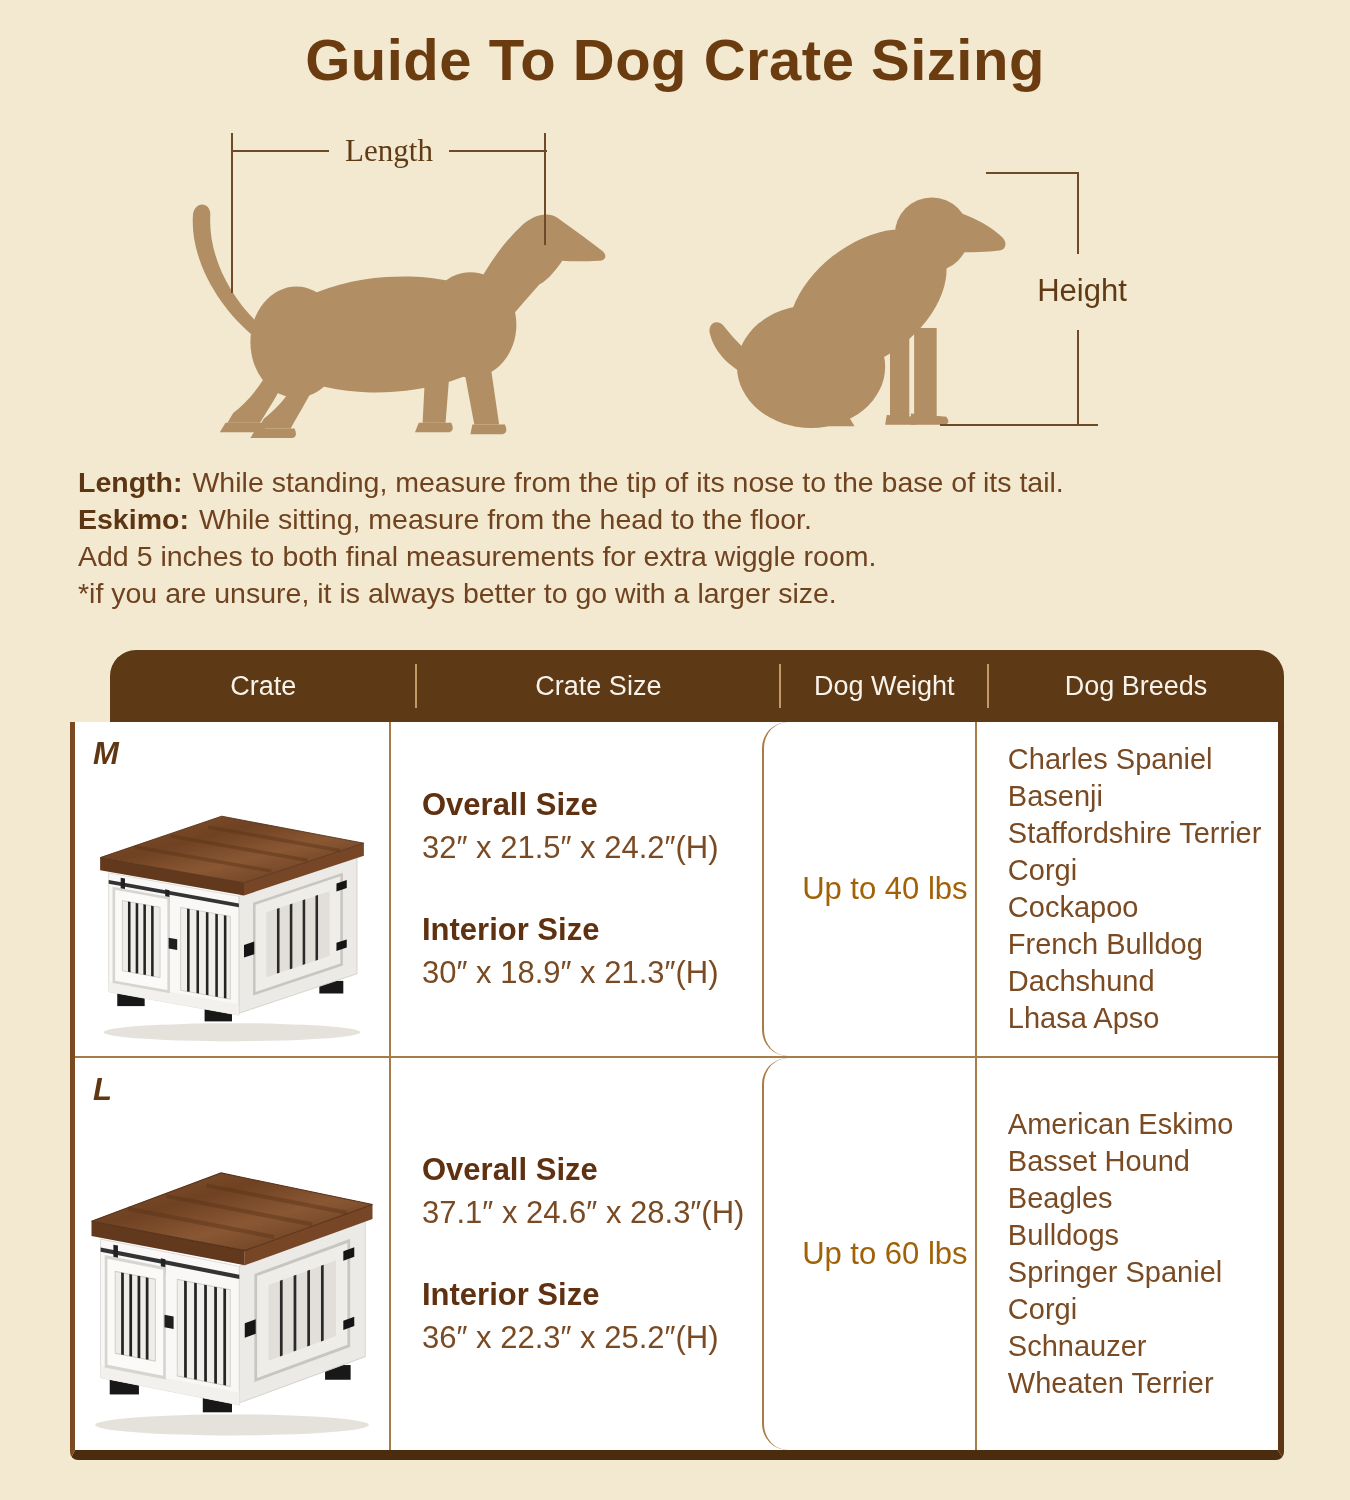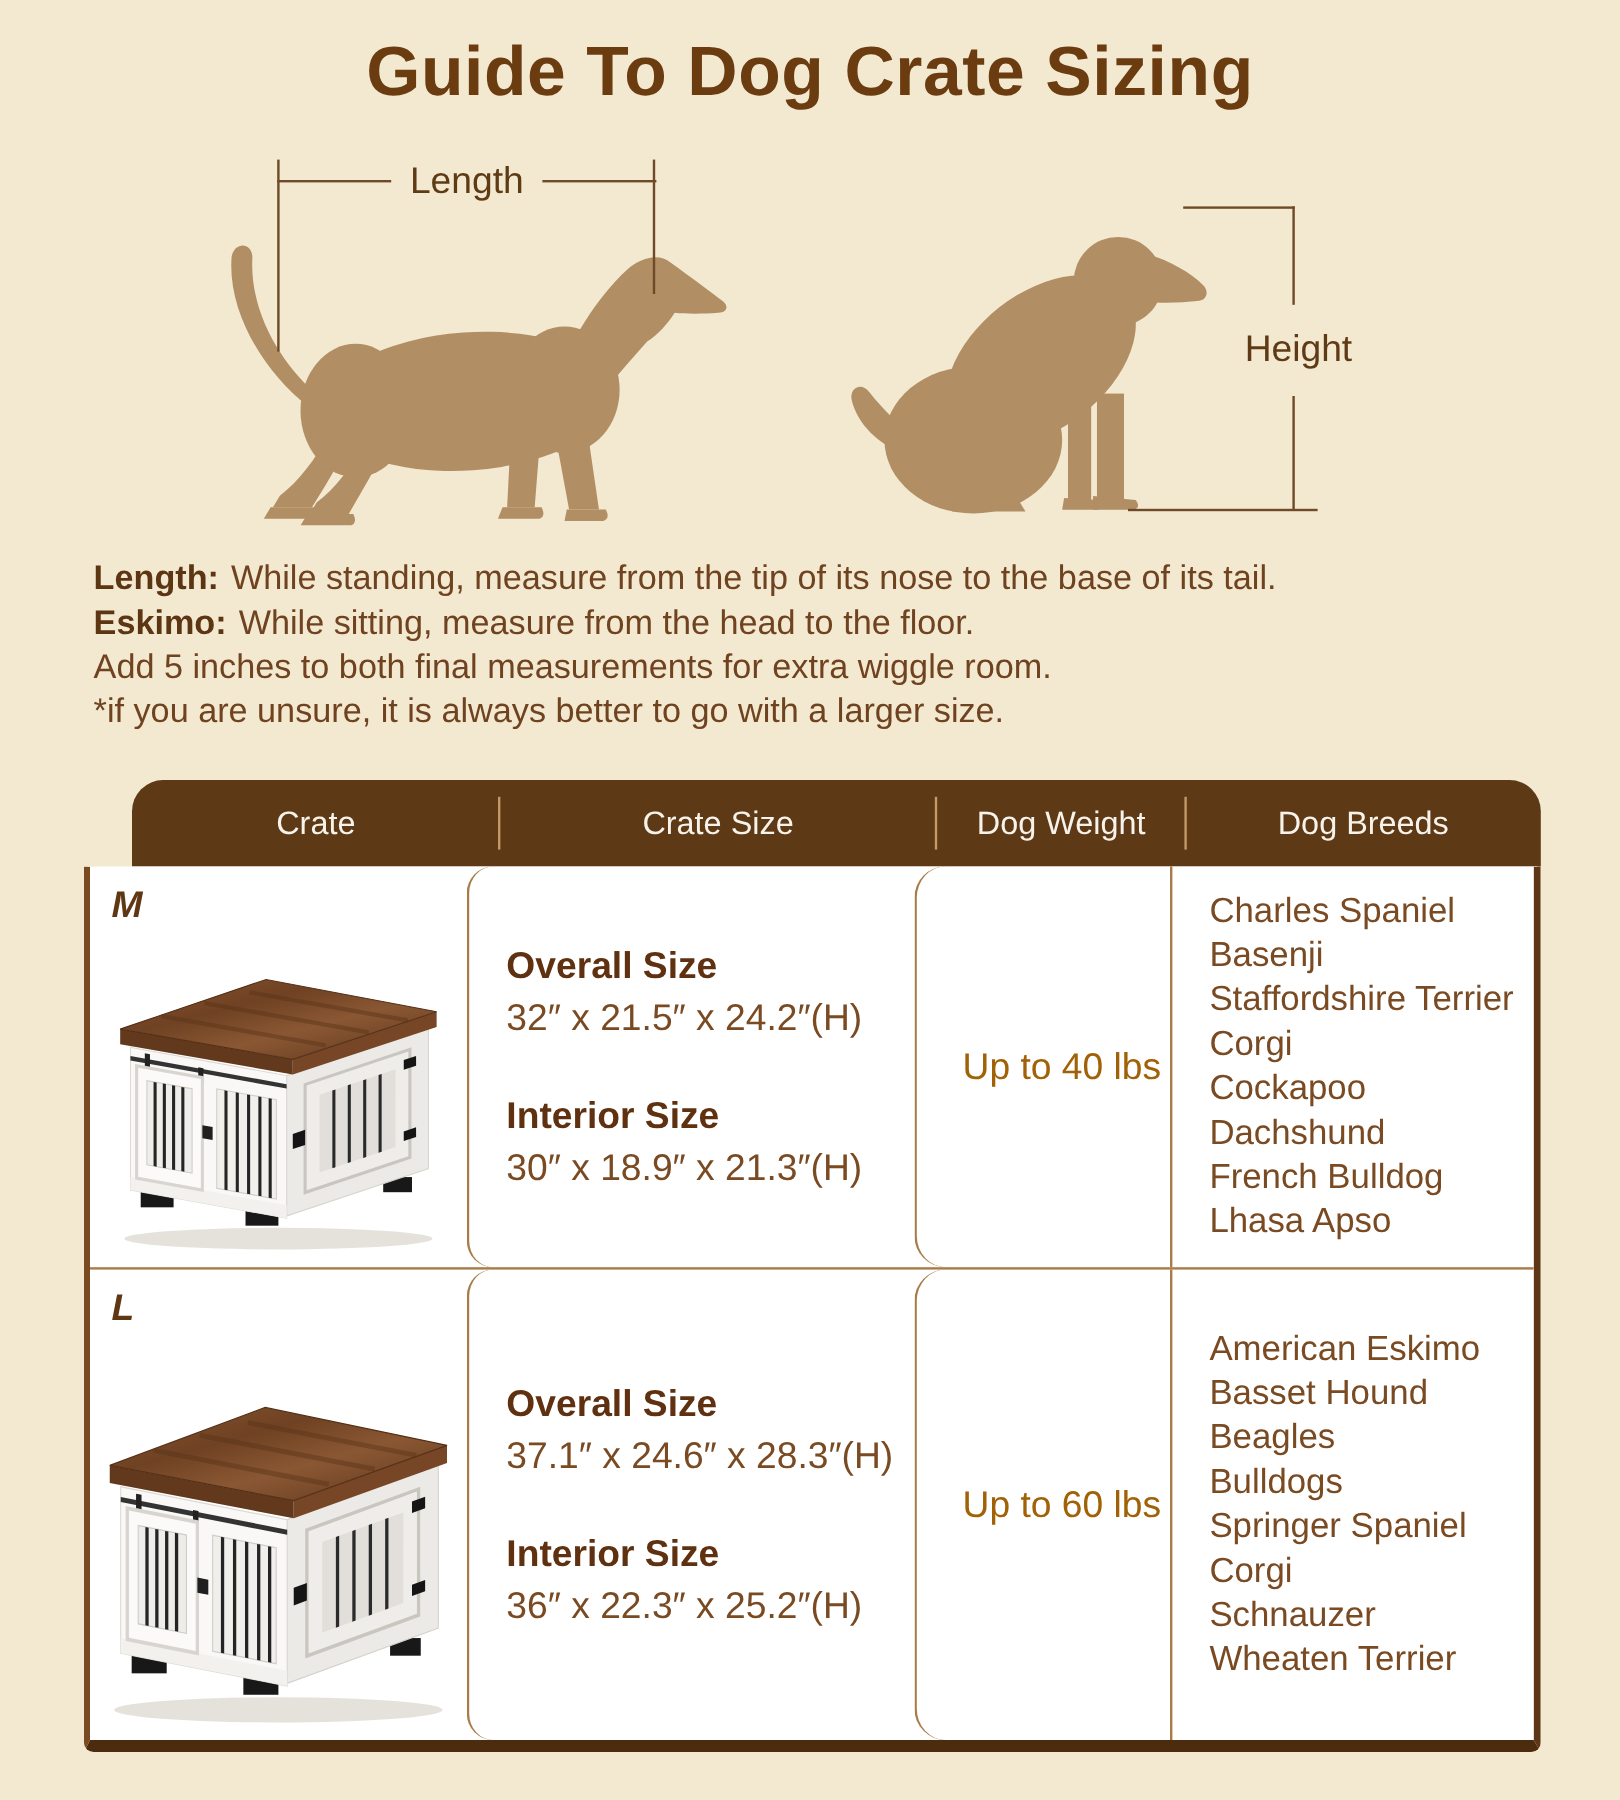--- a/index.html
+++ b/index.html
@@ -16,21 +16,21 @@
     color:#6b3c10;
   }
   
   .dog-svg { position:absolute; }
   .svg-standing { left:172px; top:160px; width:440px; height:278px; }
   .svg-sitting  { left:700px; top:170px; width:322px; height:266px; }
   .dim-v { position:absolute; width:2px; background:#6f4a28; }
   .dim-h { position:absolute; height:2px; background:#6f4a28; }
   .length-row {
     position:absolute; left:231px; top:133px; width:316px; height:36px;
-    display:flex; align-items:center; gap:16px;
+    display:flex; align-items:center; gap:16px;font-family:Liberation Serif, serif;
   }
   .length-row .hseg { flex:1; height:2px; background:#6f4a28; }
   .dim-label { font-size:31px; color:#5f3b15; white-space:nowrap; }
   .height-label {
     position:absolute; left:1012px; top:273px; width:140px;
     text-align:center; font-size:31px; color:#5f3b15;
   }
   
   .instructions {
     position:absolute; left:78px; top:464px; width:1240px;
@@ -70,21 +70,21 @@
   .td + .td { border-left:2px solid #a87c48;padding-left:31px; }
   .crate-label {
     position:absolute; top:14px; left:18px;
     font-style:italic; font-weight:bold; font-size:31px; color:#5f3813;
   }
   .crate-img { position:absolute; left:50%; transform:translateX(-50%); bottom:4px; }
   .row-m .crate-img { width:274px; height:252px; }
   .row-l .crate-img { width:292px; height:294px; bottom:2px; }
   .size-cell {
     display:flex; flex-direction:column; justify-content:center;
-    padding-left:26px; gap:46px;border-radius:22px;
+    padding-left:26px; gap:46px;
   }
   .size-title { font-weight:bold; font-size:31px; color:#5f3110; margin-bottom:7px; }
   .size-value { font-size:31px; color:#7a4a22; white-space:nowrap; }
   .weight-cell {
     display:flex; align-items:center; justify-content:center;
     font-size:31px; color:#a16207;border-radius:26px;
   }
   .breeds-cell {
     display:flex; flex-direction:column; justify-content:center;
     padding-left:18px; font-size:29px; line-height:37px; color:#7a4a22;
@@ -245,22 +245,22 @@
         </div>
         <div class="td weight-cell">
           <span>Up to 40 lbs</span>
         </div>
         <div class="td breeds-cell">
           <span>Charles Spaniel</span>
           <span>Basenji</span>
           <span>Staffordshire Terrier</span>
           <span>Corgi</span>
           <span>Cockapoo</span>
+          <span>French Bulldog</span>
           <span>Dachshund</span>
-          <span>French Bulldog</span>
           <span>Lhasa Apso</span>
         </div>
       </div>
 
       <div class="trow row-l">
         <div class="td">
           <span class="crate-label">L</span>
           <svg class="crate-img" viewBox="0 0 320 280" preserveAspectRatio="none">
             <ellipse cx="160" cy="258" rx="150" ry="10" fill="#8a7a5f" opacity="0.22"></ellipse>
             <rect x="26" y="214" width="32" height="15" fill="#181818"></rect>

